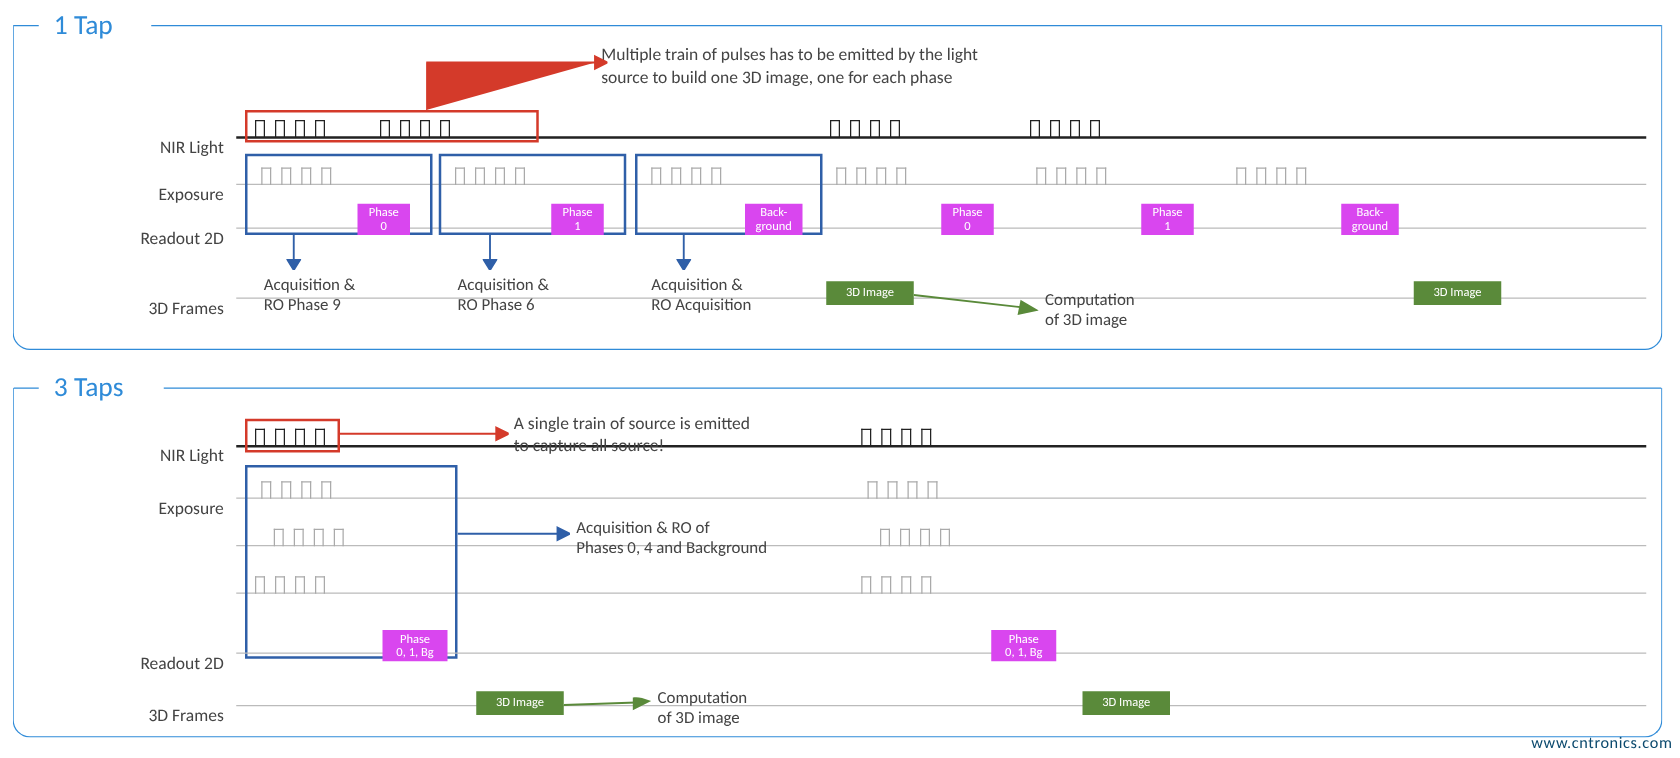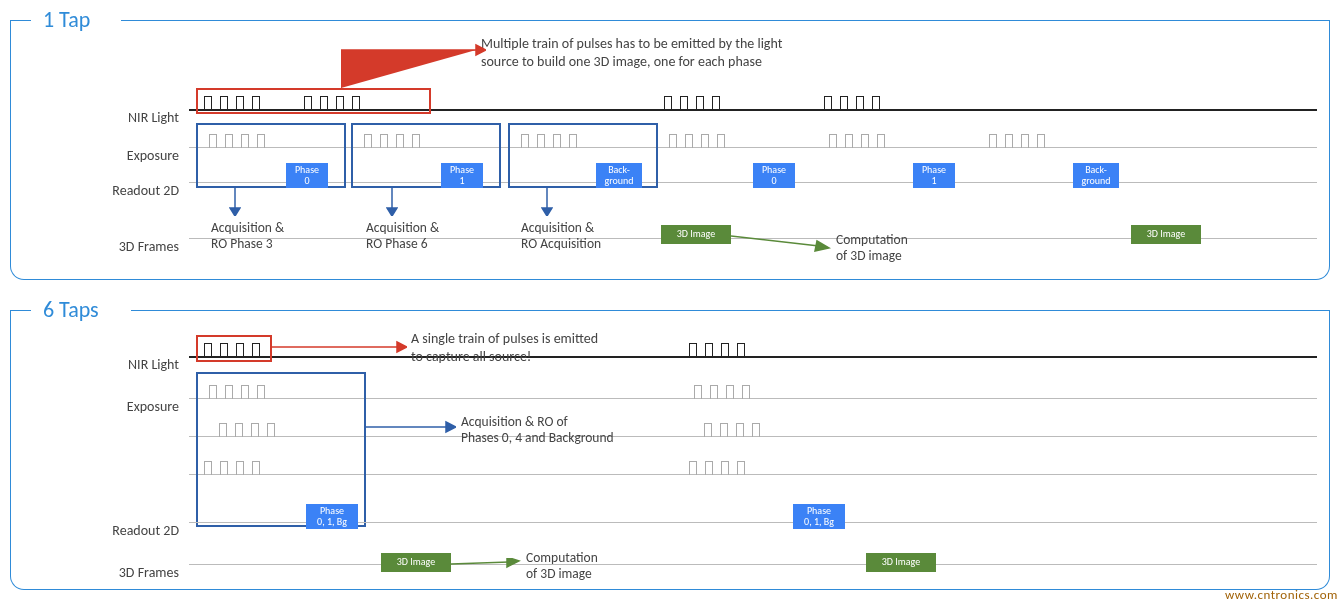--- a/index.html
+++ b/index.html
@@ -66,21 +66,21 @@
   .pulse-group { position: absolute; top: 0; }
   
   .block {
     position: absolute;
     font-size: 10px;
     color: #fff;
     text-align: center;
     padding: 2px 4px;
     line-height: 1.05;
   }
-  .block-blue { background: #3b82f6; }
+  .block-blue { background: #d946ef; }
   .block-green { background: #5a8a3a; }
   
   .red-box {
     position: absolute;
     border: 2px solid #d43a2a;
     background: transparent;
   }
   .blue-box {
     position: absolute;
     border: 2px solid #2f5fa8;
@@ -92,21 +92,21 @@
     color: #444;
     line-height: 1.25;
   }
   .arrow-red { stroke: #d43a2a; fill: #d43a2a; stroke-width: 1.5; }
   .arrow-blue { stroke: #2f5fa8; fill: #2f5fa8; stroke-width: 1.5; }
   .arrow-green { stroke: #5a8a3a; fill: #5a8a3a; stroke-width: 1.5; }
   .ann-label { position: absolute; font-size: 13.5px; color: #444; line-height: 1.2; }
   .watermark {
     position: absolute;
     right: 6px; bottom: 4px;
-    color: #a16207;
+    color: #0c4a6e;
     font-size: 13px;
     letter-spacing: .5px;
   }
 </style>
 </head>
 <body>
 
 <div class="panel" style="left:10px; top:20px; width:1320px; height:260px;">
   <div class="top-line" style="left:0; width:20px;"></div>
   <div class="top-line" style="left:110px; right:0;"></div>
@@ -192,21 +192,21 @@
       <line class="arrow-blue" x1="6" y1="0" x2="6" y2="20"></line>
       <polygon class="arrow-blue" points="1,20 11,20 6,28"></polygon>
     </svg>
 
   <div class="row" style="top:204px;">
     <div class="row-label">3D Frames</div>
     <div class="track"></div>
   </div>
 
   <div class="ann-label" style="left:200px; top:200px;">
-    <span>Acquisition &amp;</span><br><span>RO Phase 3</span>
+    <span>Acquisition &amp;</span><br><span>RO Phase 9</span>
   </div>
   <div class="ann-label" style="left:355px; top:200px;">
     <span>Acquisition &amp;</span><br><span>RO Phase 6</span>
   </div>
   <div class="ann-label" style="left:510px; top:200px;">
     <span>Acquisition &amp;</span><br><span>RO Acquisition</span>
   </div>
 
   <div class="block block-green" style="left:650px; top:205px; width:70px; padding:4px;">3D Image</div>
   <div class="block block-green" style="left:1120px; top:205px; width:70px; padding:4px;">3D Image</div>
@@ -216,40 +216,40 @@
       <polygon class="arrow-green" points="86,9 98,16 84,19"></polygon>
   </svg>
   <div class="ann-label" style="left:825px; top:212px;">
     <span>Computation</span><br><span>of 3D image</span>
   </div>
 </div>
 
 <div class="panel" style="left:10px; top:310px; width:1320px; height:280px;">
   <div class="top-line" style="left:0; width:20px;"></div>
   <div class="top-line" style="left:120px; right:0;"></div>
-  <div class="panel-title">6 Taps</div>
+  <div class="panel-title">3 Taps</div>
 
   <div class="row" style="top:32px;">
     <div class="row-label">NIR Light</div>
     <div class="track track-dark"></div>
     <div class="pulse-group" style="left:175px;">
       <span class="pulse"></span><span class="pulse"></span><span class="pulse"></span><span class="pulse"></span>
     </div>
     <div class="pulse-group" style="left:660px;">
       <span class="pulse"></span><span class="pulse"></span><span class="pulse"></span><span class="pulse"></span>
     </div>
   </div>
 
   <div class="red-box" style="left:185px; top:25px; width:76px; height:27px;"></div>
   <svg style="position:absolute; left:261px; top:30px; width:135px; height:14px;">
     <line class="arrow-red" x1="0" y1="7" x2="125" y2="7"></line>
       <polygon class="arrow-red" points="125,2 135,7 125,12"></polygon>
   </svg>
   <div class="callout-text" style="left:400px; top:20px; width:280px;">
-    <span>A single train of pulses is emitted</span><br>
+    <span>A single train of source is emitted</span><br>
     <span>to capture all source!</span>
   </div>
 
   <div class="row" style="top:74px;">
     <div class="row-label">Exposure</div>
   </div>
 
   <div class="row" style="top:74px;">
     <div class="track"></div>
     <div class="pulse-group" style="left:180px;"><span class="pulse pulse-grey"></span><span class="pulse pulse-grey"></span><span class="pulse pulse-grey"></span><span class="pulse pulse-grey"></span></div>

